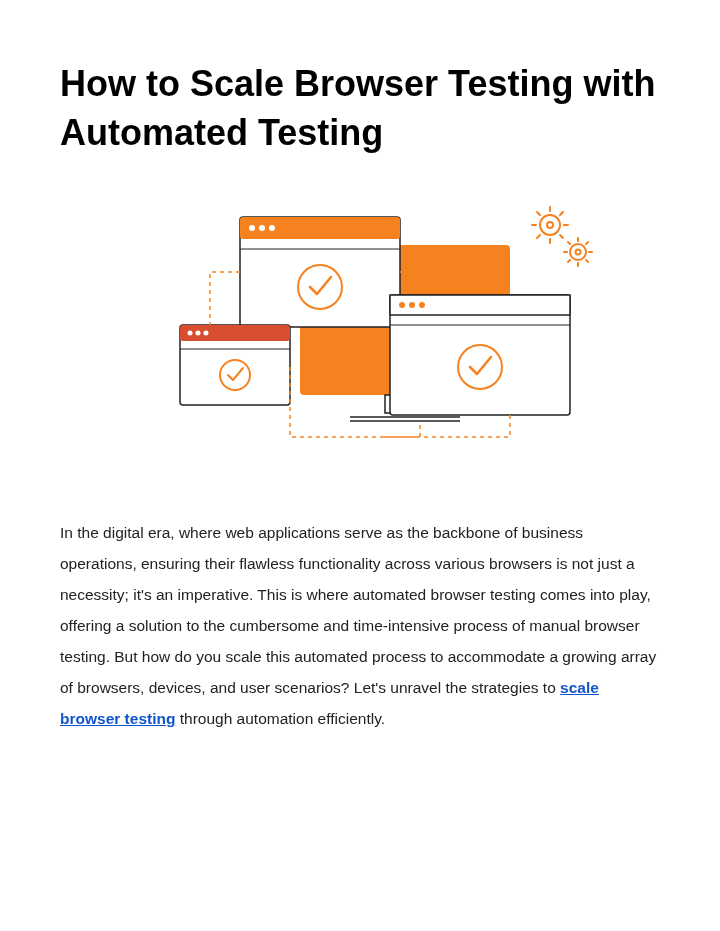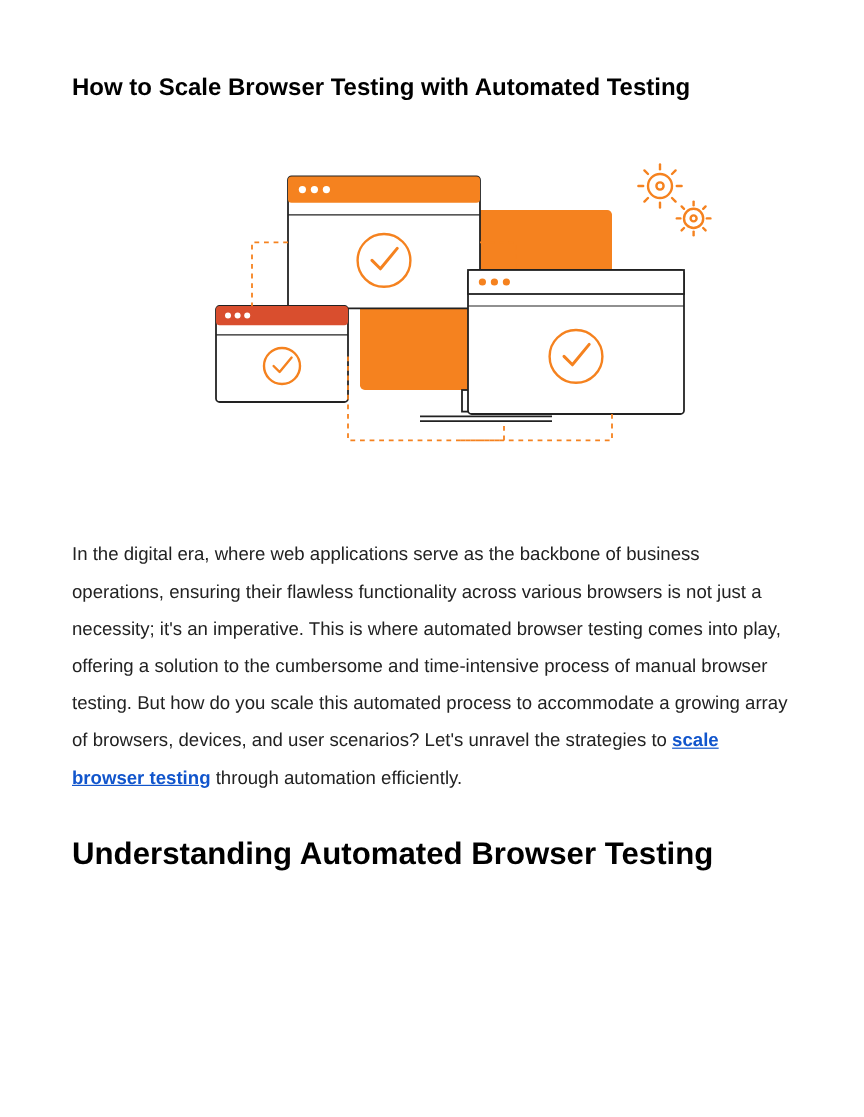--- a/index.html
+++ b/index.html
@@ -6,21 +6,21 @@
       margin: 0;
       padding: 0;
       background: #fff;
       font-family: Arial, Helvetica, sans-serif;
       width: 720px;
     }
     .page {
       padding: 60px 60px 40px 60px;
     }
     h1[data-name="page-title"] {
-      font-size: 20px;
+      font-size: 36px;
       font-weight: bold;
       color: #000;
       margin: 0 0 40px 0;
       line-height: 1.35;
     }
     .illustration {
       width: 100%;
       display: flex;
       justify-content: center;
       margin: 20px 0 40px 0;
@@ -130,14 +130,13 @@
           <line x1="460" y1="63" x2="458" y2="65"></line>
         </g>
       </g>
     </svg>
   </div>
 
   <p class="body-text" data-name="intro-paragraph">
     <span data-name="paragraph-text-pre">In the digital era, where web applications serve as the backbone of business operations, ensuring their flawless functionality across various browsers is not just a necessity; it's an imperative. This is where automated browser testing comes into play, offering a solution to the cumbersome and time-intensive process of manual browser testing. But how do you scale this automated process to accommodate a growing array of browsers, devices, and user scenarios? Let's unravel the strategies to </span><a href="#" data-name="scale-browser-testing-link">scale browser testing</a><span data-name="paragraph-text-post"> through automation efficiently.</span>
   </p>
 
-  <h2 data-name="section-heading">Understanding Automated Browser Testing</h2>
 </div>
 
 </body></html>

